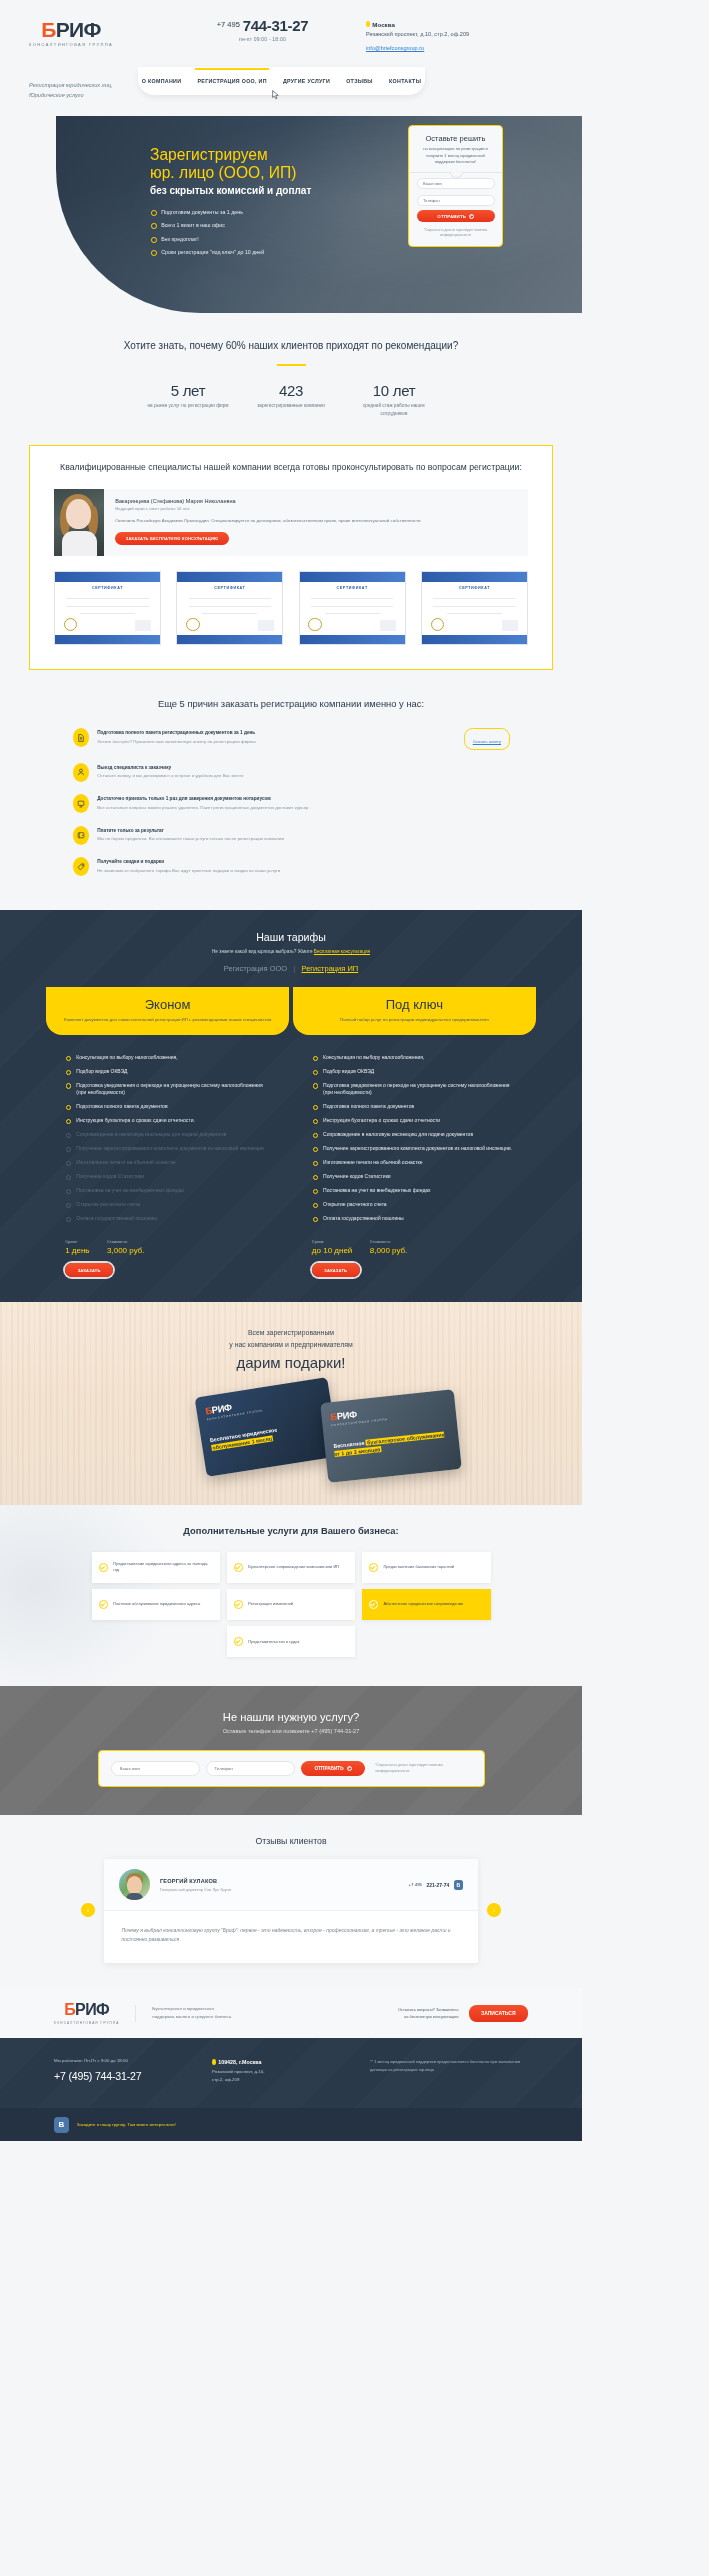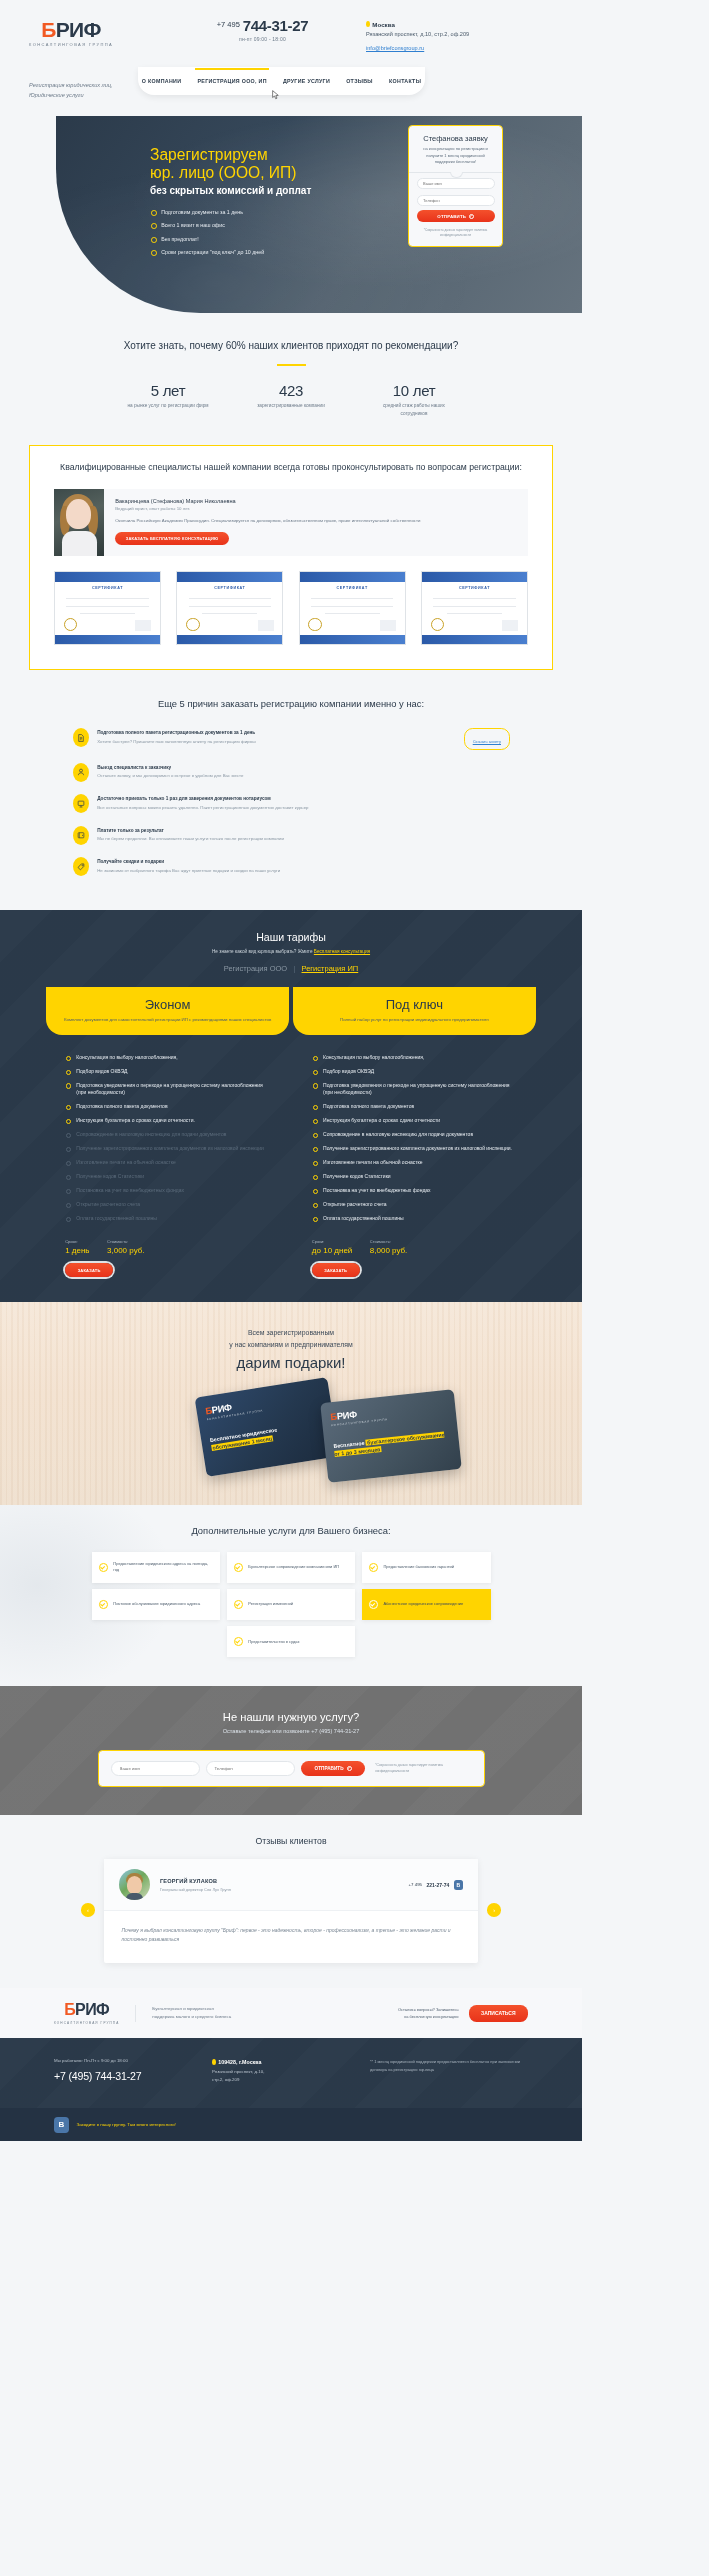--- a/index.html
+++ b/index.html
@@ -55,21 +55,21 @@
   .hf-div::after{content:"";position:absolute;left:50%;margin-left:-5.6px;top:0;width:11.2px;height:5.6px;border:0.6px solid #e2e6ea;border-top:none;border-radius:0 0 7.5px 7.5px;background:#f7f8fa;}
   .hf-input { display:block; width:100%; height: 11.2px; border: 0.6px solid #e2e6ea; border-radius: 6.2px; background:#fff; font-size: 4px; color:#9aa7b3; padding: 0 5.6px; margin-top: 5.6px; font-family:inherit; }
   .hf-btn { width:100%; height:12px; margin-top: 4.4px; border:none; border-radius:6.2px; background: linear-gradient(180deg,#f4512c,#e8331a); color:#fff; font-size:4.4px; font-weight:bold; letter-spacing:0.2px; cursor:pointer; font-family:inherit; display:flex;align-items:center;justify-content:center;gap:2.5px;}
   .tick { width:5px;height:5px;border:0.6px solid #fff;border-radius:50%;display:inline-flex;align-items:center;justify-content:center;font-size:3.1px;line-height:1;}
   .hf-note { text-align: center; font-size: 3.1px; color: #8a97a3; line-height: 1.7; margin-top: 5.6px; }
 
   
   .stats { background: #f4f6f8; padding: 25px 0 21px; text-align: center; }
   .sec-title { font-size: 10px; color: #2b3a4a; line-height: 1.5; font-weight: normal; }
   .yellow-rule { width: 29px; height: 1.9px; background: #ffd400; margin: 11.2px auto 0; }
-  .stat-row { display: flex; justify-content: center; gap: 36px; margin-top: 16px; }
+  .stat-row { display: flex; justify-content: center; gap: 16px; margin-top: 16px; }
   .stat { width: 87px; }
   .stat-num { font-size: 15px; color: #2b3a4a; letter-spacing: -0.3px; }
   .stat-lbl { font-size: 4.7px; color: #6c7a89; line-height: 1.7; margin-top: 3.1px; }
 
   
   .spec-outer { width: 524px; margin: 6.2px auto 0; border: 1.9px solid #ffd400; background: #fff; padding: 15px 0 24px; }
   .spec-title { text-align: center; font-size: 8.7px; color: #2b3a4a; line-height: 1.6; font-weight: normal; }
   .spec-card { width: 474px; margin: 13.7px auto 0; background: #f7f8fa; display: flex; }
   .spec-photo { width: 50px; height: 67px; flex: 0 0 50px;
      background: linear-gradient(160deg,#3d4a4a 0%,#55615d 40%,#2f3a3a 100%); position: relative; overflow:hidden;}
@@ -149,21 +149,21 @@
   .gcard .gl .b { color:#f15a24; } .gcard .gl .w { color:#fff; }
   .gcard .gsub { font-size: 2.8px; letter-spacing:0.9px; color:#cfd7de; margin-top:1.2px;}
   .gcard .gtxt { font-size: 5.3px; font-weight:bold; line-height: 1.45; margin-top: 16px; }
   .gcard .gyel { background:#ffd400; color:#2b3a4a; padding: 0 1.2px; }
 
   
   .addserv { background: #f4f6f8; padding: 20px 0 29px; position: relative; overflow: hidden;}
   .addserv::before{content:"";position:absolute;left:0;top:0;width:187px;height:200px;
     background:radial-gradient(ellipse at 20% 40%, rgba(120,140,160,.13) 0%, rgba(255,255,255,0) 65%);}
   .addserv > * { position: relative; }
-  .as-title { text-align:center; font-size:9.4px; color:#2b3a4a; font-weight: normal;}
+  .as-title { text-align:center; font-size:9.4px; color:#2b3a4a; font-weight: bold;}
   .as-grid { width: 399px; margin: 16px auto 0; display: grid; grid-template-columns: repeat(3, 1fr); gap: 6.2px; }
   .as-cell { background: #fff; box-shadow: 0 1.2px 4.4px rgba(0,0,0,.07); padding: 7.5px 7.5px; display:flex; align-items:center; gap: 5.6px; min-height: 31px;}
   .as-cell.hl { background: #ffd400; }
   .as-cell .chk { width: 8.7px; height: 8.7px; flex:0 0 8.7px; border: 0.9px solid #ffd400; border-radius: 50%; display:flex;align-items:center;justify-content:center;}
   .as-cell.hl .chk { border-color:#fff; }
   .as-cell .chk::after{content:"";width:3.1px;height:1.9px;border-left:0.8px solid #ffd400;border-bottom:0.8px solid #ffd400;transform:rotate(-45deg) translate(0px,-0.6px);}
   .as-cell.hl .chk::after{border-color:#fff;}
   .as-cell span.lbl { font-size: 4px; color: #4a5a6a; line-height: 1.6; }
   .as-cell.hl span.lbl { color:#3c4a59; }
   .as-grid .c8 { grid-column: 2; }
@@ -272,21 +272,21 @@
       <div class="hero-t2">без скрытых комиссий и доплат</div>
       <ul class="hero-list">
         <li>Подготовим документы за 1 день</li>
         <li>Всего 1 визит в наш офис</li>
         <li>Без предоплат!</li>
         <li>Сроки регистрации "под ключ" до 10 дней</li>
       </ul>
     </div>
 
     <div class="hero-form">
-      <div class="hf-title">Стефанова заявку</div>
+      <div class="hf-title">Оставьте решить</div>
       <div class="hf-sub">на консультацию по регистрации и получите 1 месяц юридической поддержки бесплатно!</div>
       <div class="hf-div"></div>
       <input class="hf-input" placeholder="Ваше имя" style="">
       <input class="hf-input" placeholder="Телефон" style="">
       <button class="hf-btn">
           <span>ОТПРАВИТЬ</span>
           <span class="tick">✓</span>
         </button>
       <div class="hf-note">*Сохранность данных гарантирует политика конфиденциальности</div>
     </div>

